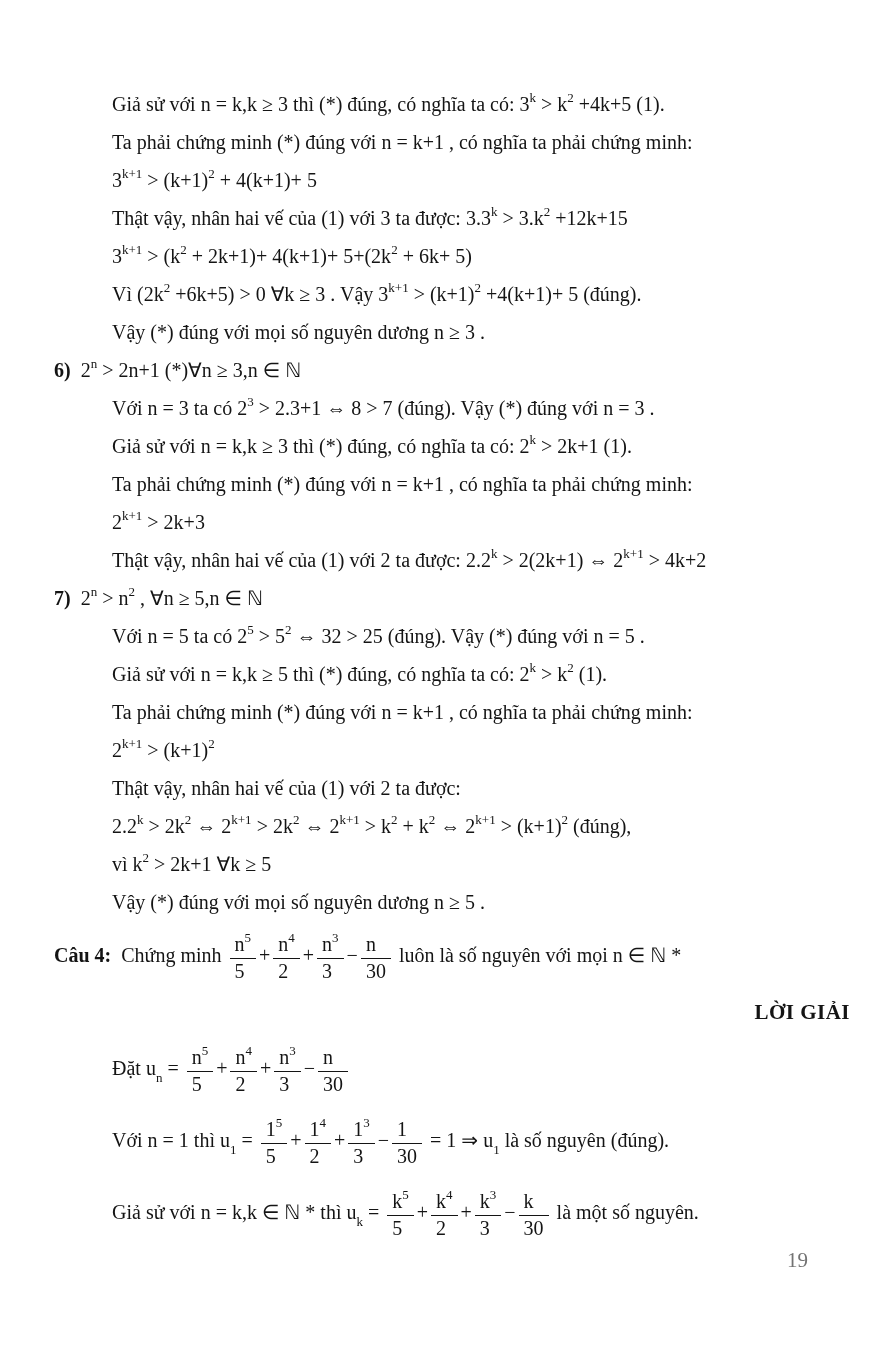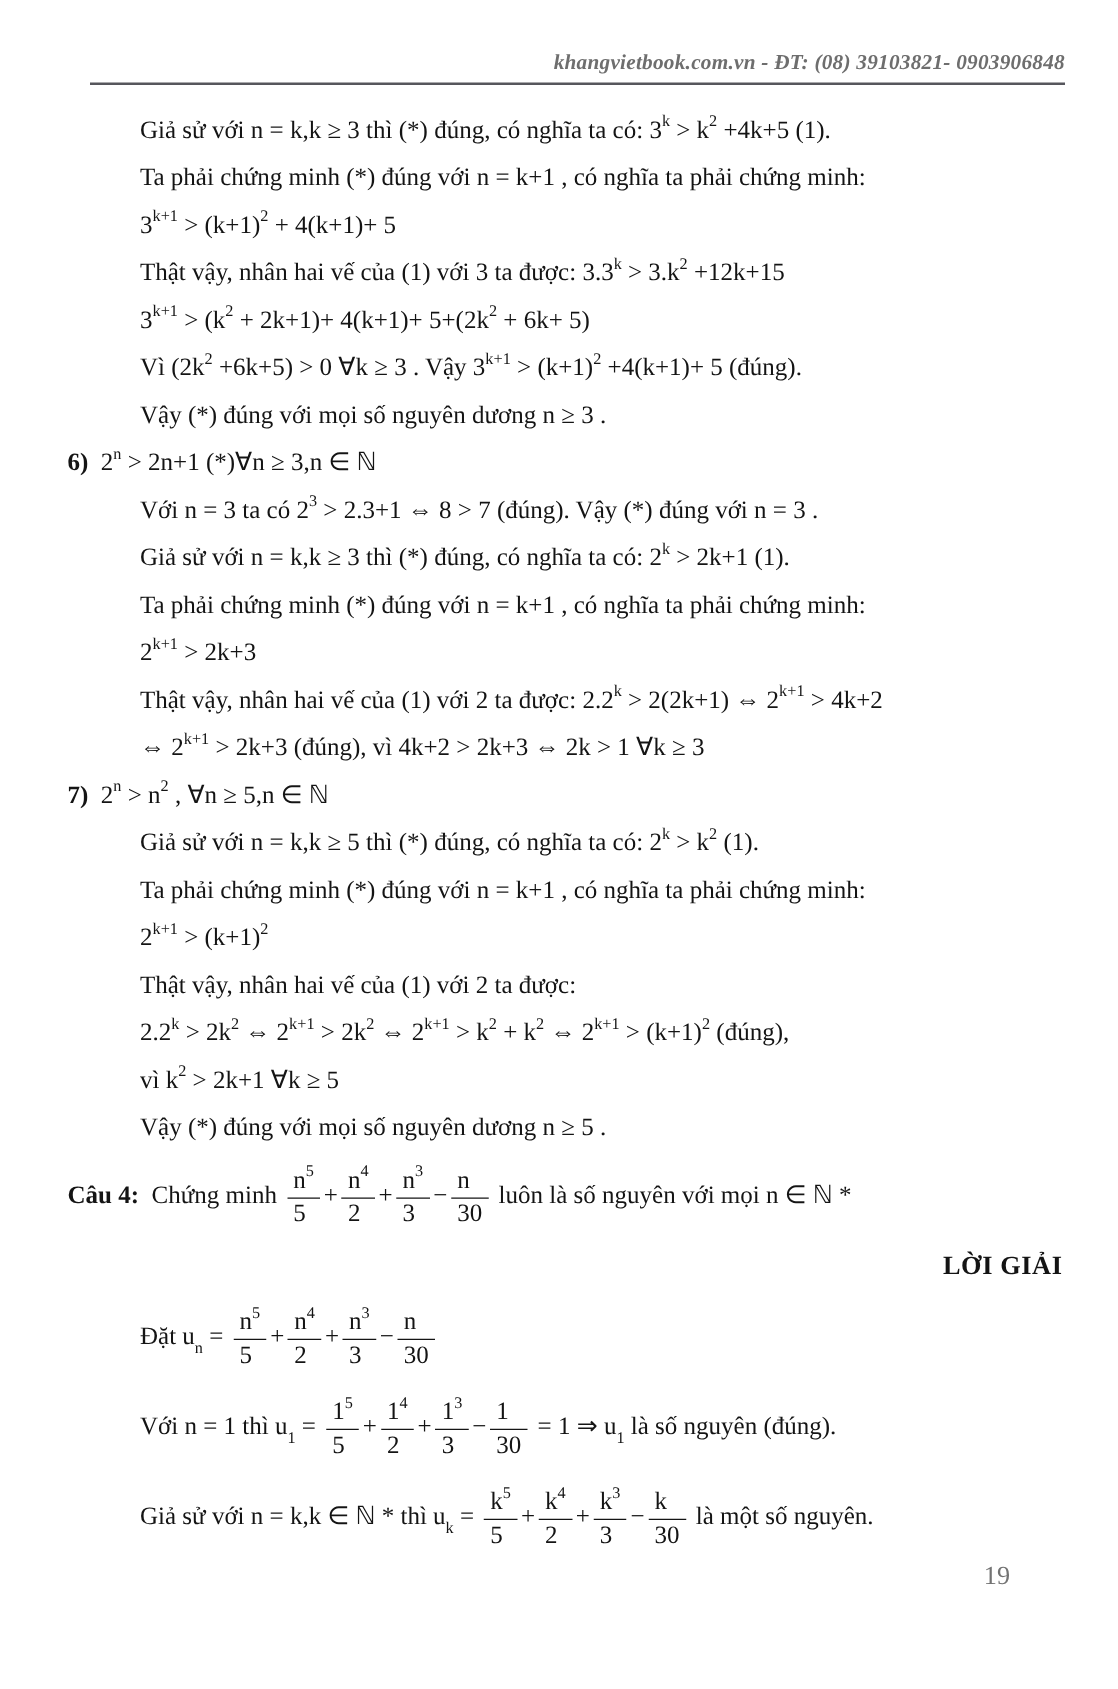--- a/index.html
+++ b/index.html
@@ -79,38 +79,37 @@
     top:1248px;
     right:86px;
     font-size:21px;
     color:#737373;
   }
 </style>
 </head>
 <body>
 
 <div class="page">
-  <div class="header">khangvietbook.com.vn - ĐT: (08) 39103821- 0903906848</div>
 
   <div class="content">
       <div class="line p"><span>Giả sử với  n = k,k ≥ 3  thì (*) đúng, có nghĩa ta có:  3<sup>k</sup> &gt; k<sup>2</sup> +4k+5  (1).</span></div>
       <div class="line p"><span>Ta phải chứng minh (*) đúng với  n = k+1 , có nghĩa ta phải chứng minh:</span></div>
       <div class="line p"><span>3<sup>k+1</sup> &gt; (k+1)<sup>2</sup> + 4(k+1)+ 5</span></div>
       <div class="line p"><span>Thật vậy, nhân hai vế của (1) với 3 ta được:  3.3<sup>k</sup> &gt; 3.k<sup>2</sup> +12k+15</span></div>
       <div class="line p"><span>3<sup>k+1</sup> &gt; (k<sup>2</sup> + 2k+1)+ 4(k+1)+ 5+(2k<sup>2</sup> + 6k+ 5)</span></div>
       <div class="line p"><span>Vì  (2k<sup>2</sup> +6k+5) &gt; 0  ∀k ≥ 3 . Vậy  3<sup>k+1</sup> &gt; (k+1)<sup>2</sup> +4(k+1)+ 5  (đúng).</span></div>
       <div class="line p"><span>Vậy (*) đúng với mọi số nguyên dương  n ≥ 3 .</span></div>
       <div class="line item"><span class="label">6)</span><span>2<sup>n</sup> &gt; 2n+1 (*)∀n ≥ 3,n ∈ ℕ</span></div>
       <div class="line p"><span>Với  n = 3  ta có  2<sup>3</sup> &gt; 2.3+1 ⇔ 8 &gt; 7  (đúng). Vậy (*) đúng với  n = 3 .</span></div>
       <div class="line p"><span>Giả sử với  n = k,k ≥ 3  thì (*) đúng, có nghĩa ta có:  2<sup>k</sup> &gt; 2k+1  (1).</span></div>
       <div class="line p"><span>Ta phải chứng minh (*) đúng với  n = k+1 , có nghĩa ta phải chứng minh:</span></div>
       <div class="line p"><span>2<sup>k+1</sup> &gt; 2k+3</span></div>
       <div class="line p"><span>Thật vậy, nhân hai vế của (1) với 2 ta được:  2.2<sup>k</sup> &gt; 2(2k+1) ⇔ 2<sup>k+1</sup> &gt; 4k+2</span></div>
-      <div class="line p"><span>⇔ 2<sup>k+1</sup> &gt; 2k+3  (đúng), vì  4k+2 &gt; 2k+3 ⇔ 2k &gt; 1  ∀k ≥ 3</span></div>
       <div class="line item"><span class="label">7)</span><span>2<sup>n</sup> &gt; n<sup>2</sup> , ∀n ≥ 5,n ∈ ℕ</span></div>
+      <div class="line p"><span>Với  n = 5  ta có  2<sup>5</sup> &gt; 5<sup>2</sup> ⇔ 32 &gt; 25  (đúng). Vậy (*) đúng với  n = 5 .</span></div>
       <div class="line p"><span>Giả sử với  n = k,k ≥ 5  thì (*) đúng, có nghĩa ta có:  2<sup>k</sup> &gt; k<sup>2</sup>  (1).</span></div>
       <div class="line p"><span>Ta phải chứng minh (*) đúng với  n = k+1 , có nghĩa ta phải chứng minh:</span></div>
       <div class="line p"><span>2<sup>k+1</sup> &gt; (k+1)<sup>2</sup></span></div>
       <div class="line p"><span>Thật vậy, nhân hai vế của (1) với 2 ta được:</span></div>
       <div class="line p"><span>2.2<sup>k</sup> &gt; 2k<sup>2</sup> ⇔ 2<sup>k+1</sup> &gt; 2k<sup>2</sup> ⇔ 2<sup>k+1</sup> &gt; k<sup>2</sup> + k<sup>2</sup> ⇔ 2<sup>k+1</sup> &gt; (k+1)<sup>2</sup>  (đúng),</span></div>
       <div class="line p"><span>vì  k<sup>2</sup> &gt; 2k+1  ∀k ≥ 5</span></div>
       <div class="line p"><span>Vậy (*) đúng với mọi số nguyên dương  n ≥ 5 .</span></div>
       <div class="line question"><span class="label">Câu 4:</span><span>Chứng minh  <span class="frac"><span class="num">n<sup>5</sup></span><span class="den">5</span></span>+<span class="frac"><span class="num">n<sup>4</sup></span><span class="den">2</span></span>+<span class="frac"><span class="num">n<sup>3</sup></span><span class="den">3</span></span>−<span class="frac"><span class="num">n</span><span class="den">30</span></span>  luôn là số nguyên với mọi  n ∈ ℕ *</span></div>
       <div class="line center"><span>LỜI GIẢI</span></div>
       <div class="line p"><span>Đặt  u<sub>n</sub> = <span class="frac"><span class="num">n<sup>5</sup></span><span class="den">5</span></span>+<span class="frac"><span class="num">n<sup>4</sup></span><span class="den">2</span></span>+<span class="frac"><span class="num">n<sup>3</sup></span><span class="den">3</span></span>−<span class="frac"><span class="num">n</span><span class="den">30</span></span></span></div>

